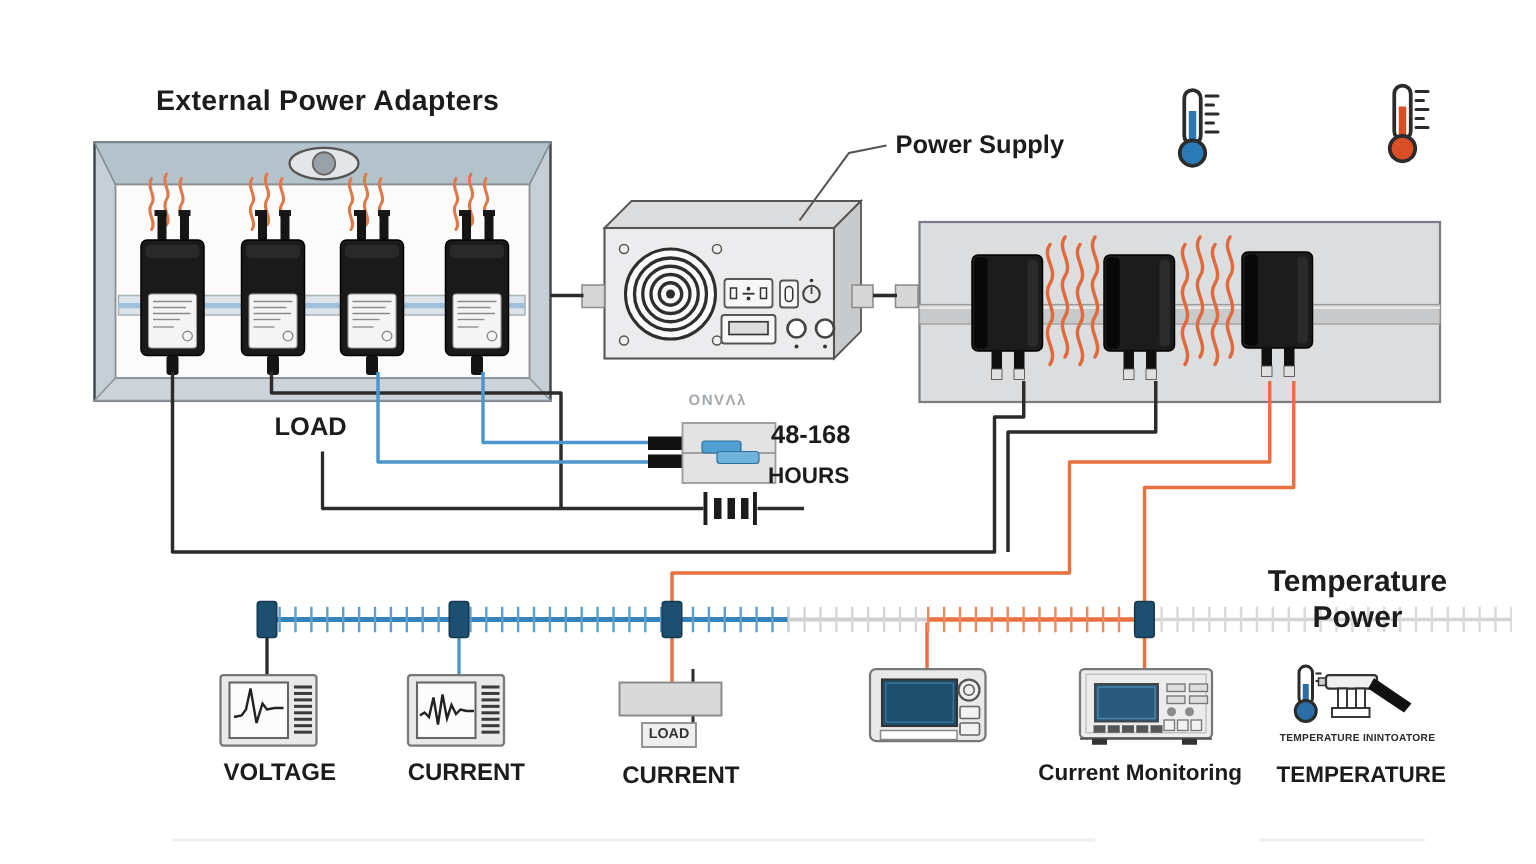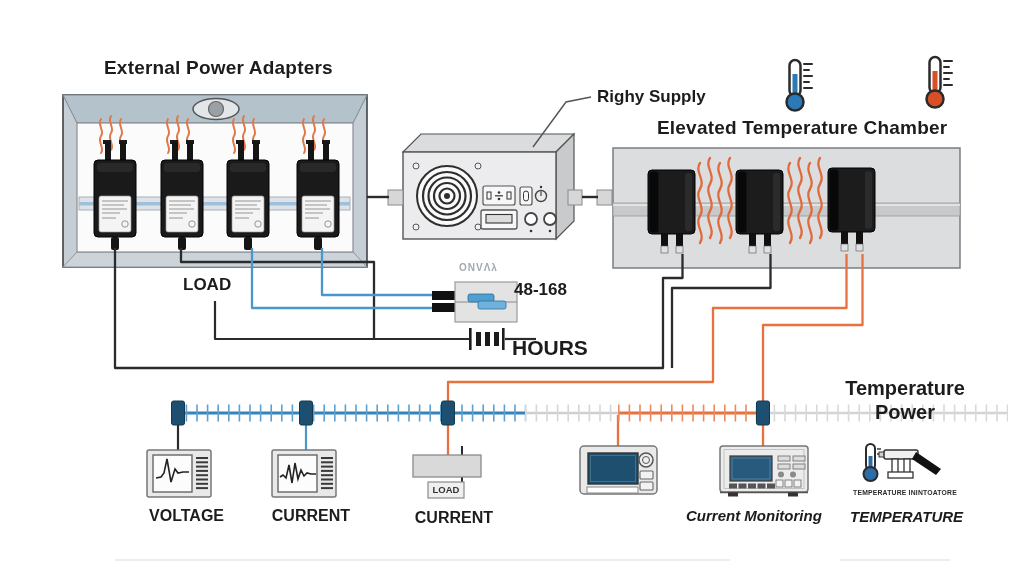--- a/index.html
+++ b/index.html
@@ -5,24 +5,24 @@
   html,body{margin:0;padding:0;background:#fff;}
   .canvas{position:relative;width:1024px;height:572px;background:#ffffff;overflow:hidden;
           font-family:"Liberation Sans",sans-serif;}
   .canvas svg{position:absolute;left:0;top:0;}
   .lbl{position:absolute;color:#1c1c1e;font-weight:700;white-space:nowrap;line-height:1.1;}
   .t-main{font-size:19px;letter-spacing:.2px;}
   .t-ps{font-size:17px;}
   .t-load{font-size:17px;}
   .t-brand{font-size:10px;color:#a3a9ae;font-weight:700;letter-spacing:1px;}
   .t-dur{font-size:17px;}
-  .t-hours{font-size:21px;font-weight:600;margin-top:26px;}
+  .t-hours{font-size:15px;font-weight:600;}
   .t-note{font-size:20px;text-align:center;width:130px;line-height:24px;}
   .t-meter{font-size:16px;text-align:right;width:90px;}
-  .t-meter2{font-size:15px;text-align:left;font-style:italic;}
+  .t-meter2{font-size:15px;text-align:right;}
   .t-cap{font-size:6.8px;text-align:center;width:120px;font-weight:700;color:#2a2a2a;letter-spacing:.2px;}
   .t-loadbox{font-size:9.5px;font-weight:600;text-align:center;width:36px;color:#333;}
 </style>
 </head>
 <body>
 
 <div class="canvas">
 
 <svg width="1024" height="576" viewBox="0 0 1024 576">
   <defs>
@@ -309,22 +309,21 @@
   <use href="#thermo" x="0" y="0" transform="translate(795,60)" style="color:#2a7ab8"></use>
   <use href="#thermo" x="0" y="0" transform="translate(935,57)" style="color:#d84e26"></use>
 
   <g stroke="#ededed" stroke-width="2">
     <line x1="115" y1="560" x2="730" y2="560"></line>
     <line x1="840" y1="560" x2="950" y2="560"></line>
   </g>
 </svg>
 
 <div class="lbl t-main" style="left:104px;top:58px;">External Power Adapters</div>
-<div class="lbl t-ps" style="left:597px;top:88px;">Righy Supply</div>
-<div class="lbl t-main" style="left:657px;top:118px;">Elevated Temperature Chamber</div>
+<div class="lbl t-ps" style="left:597px;top:88px;">Power Supply</div>
 <div class="lbl t-load" style="left:183px;top:276px;">LOAD</div>
 <div class="lbl t-brand" style="left:459px;top:262px;">ONVΛλ</div>
 <div class="lbl t-dur" style="left:514px;top:281px;">48-168</div>
 <div class="lbl t-hours" style="left:512px;top:310px;">HOURS</div>
 
 <div class="lbl t-note" style="left:840px;top:376px;">
   <div>Temperature</div>
   <div>Power</div>
 </div>
 

